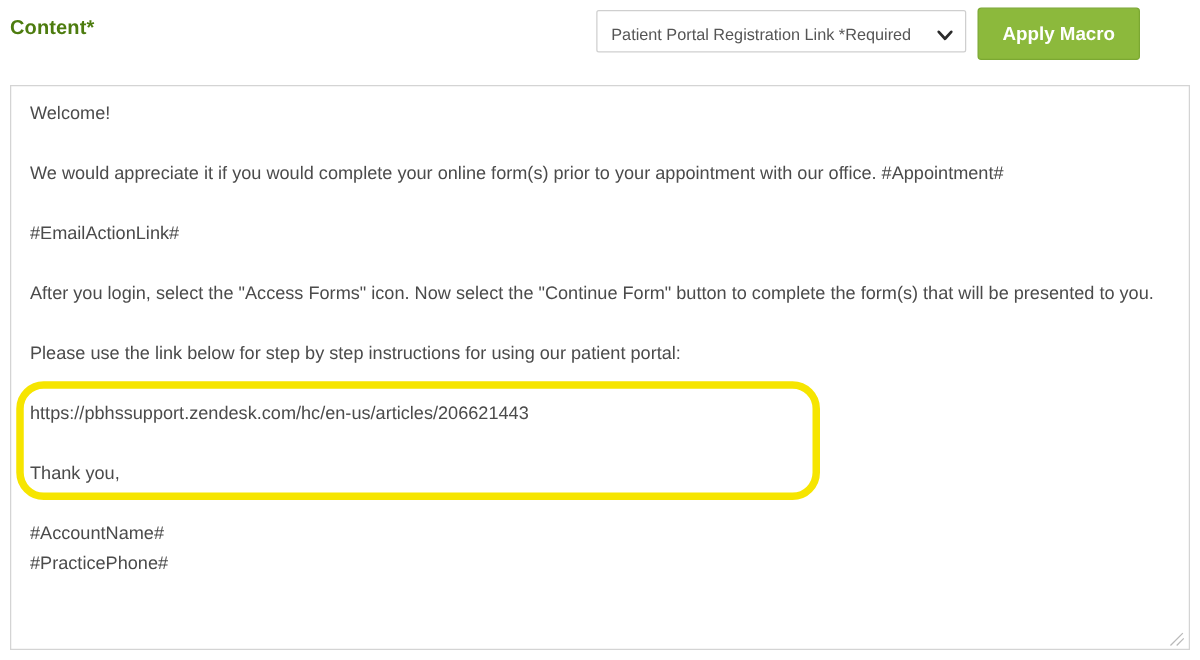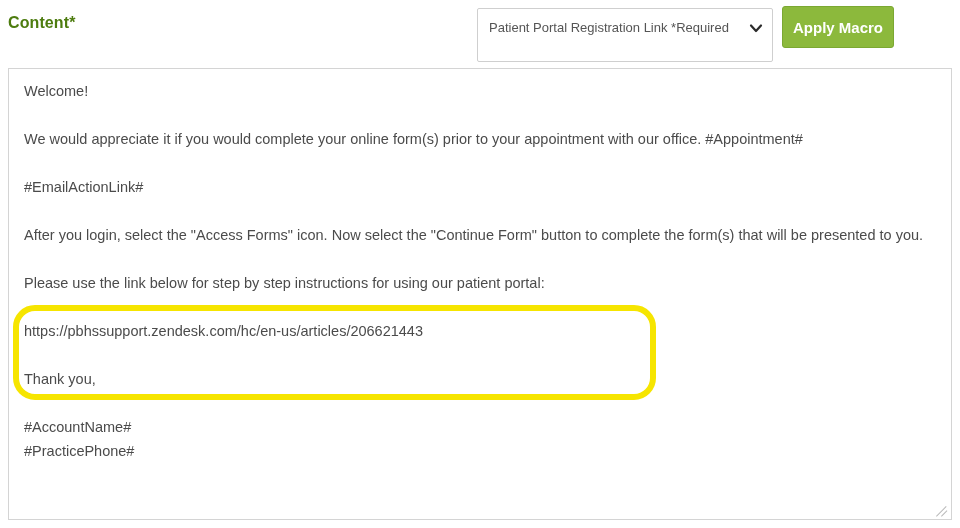--- a/index.html
+++ b/index.html
@@ -40,21 +40,21 @@
     font-weight: bold;
     color: #4d7c0f;
     letter-spacing: 0.1px;
   }
 
   .macro-select {
     position: absolute;
     left: 477px;
     top: 8px;
     width: 296px;
-    height: 54px;
+    height: 34px;
     box-sizing: border-box;
     border: 1px solid #cfcfcf;
     background: #ffffff;
     border-radius: 2px;
   }
 
   .macro-select .sel-text {
     position: absolute;
     left: 11px;
     top: 11px;
@@ -74,21 +74,21 @@
     color: #333333;
     display: flex;
     align-items: center;
     justify-content: center;
   }
 
   .apply-macro-btn {
     position: absolute;
     left: 782px;
     top: 6px;
-    width: 112px;
+    width: 130px;
     height: 42px;
     background: #8cb93c;
     border: 1px solid #7ba832;
     border-radius: 3px;
     color: #ffffff;
     font-size: 15px;
     font-weight: bold;
     display: flex;
     align-items: center;
     justify-content: center;

